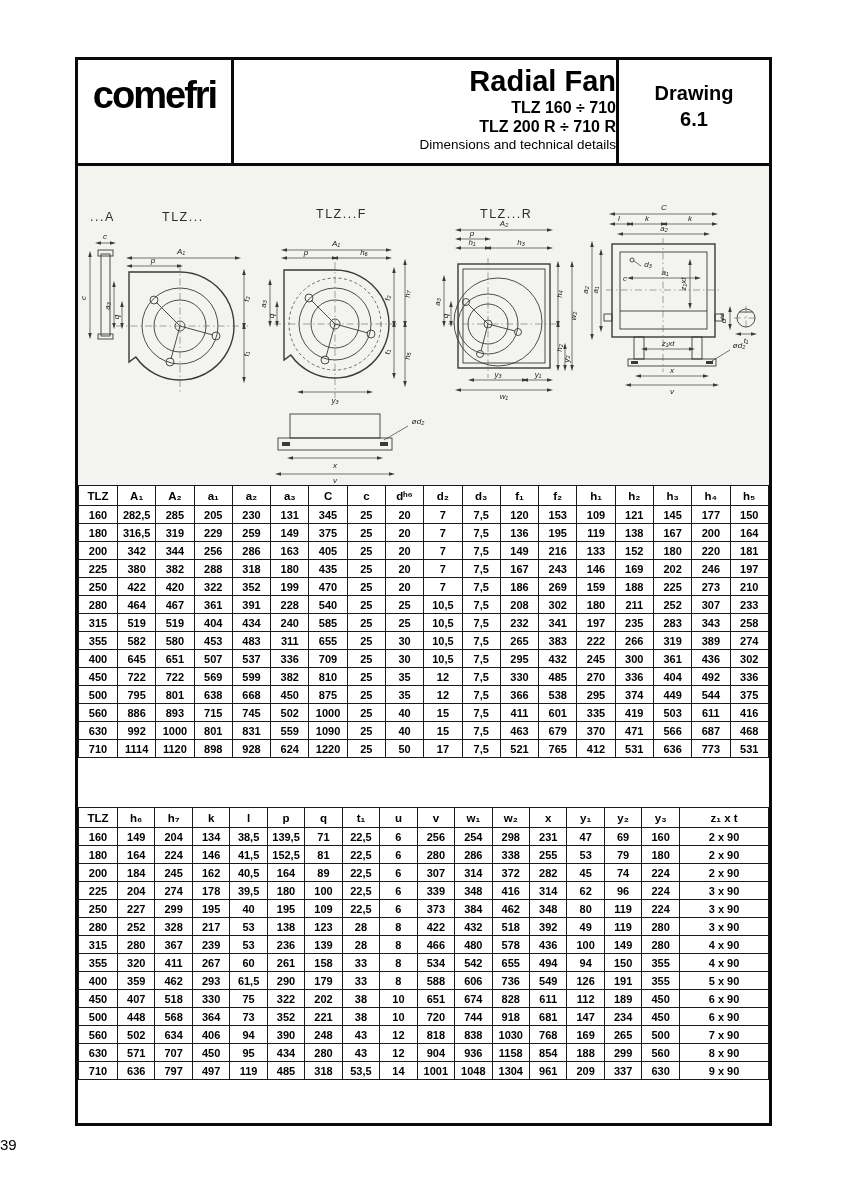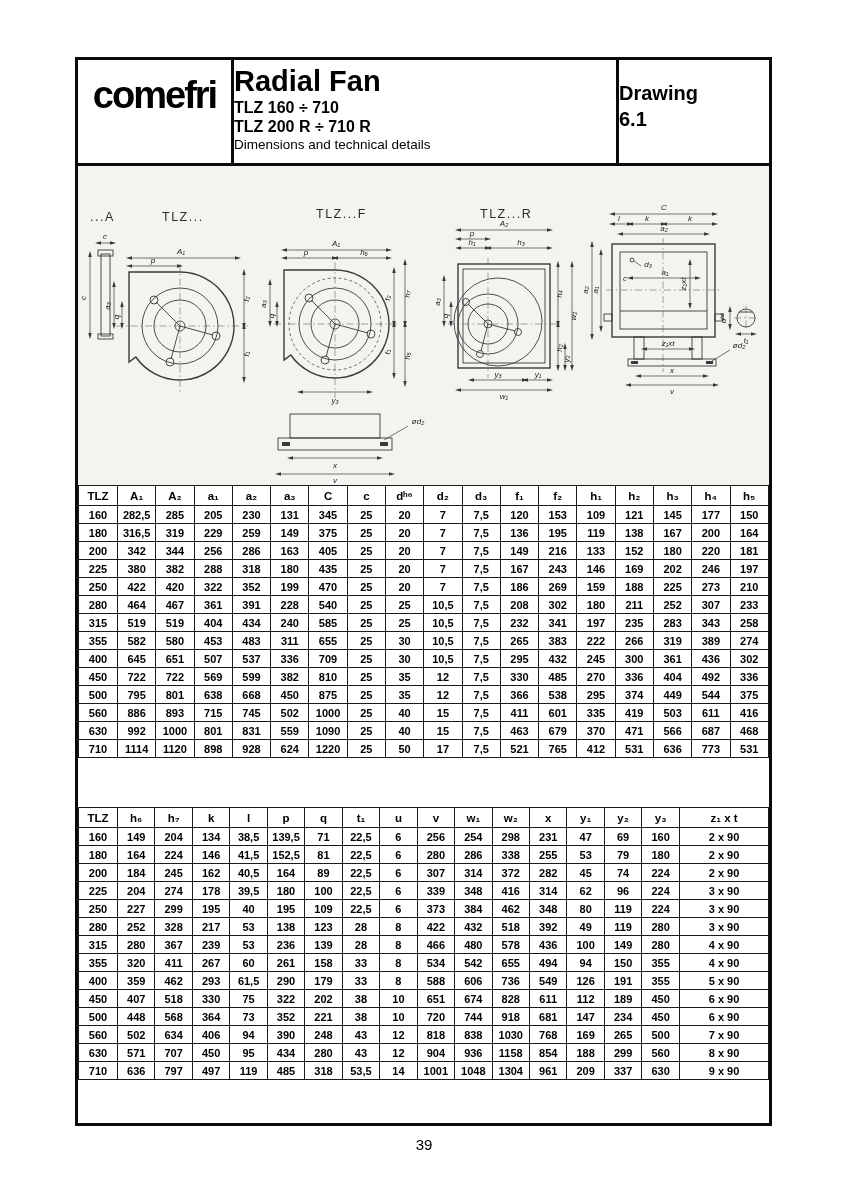--- a/index.html
+++ b/index.html
@@ -4,25 +4,25 @@
 <style>
   html,body{margin:0;padding:0;background:#fff;}
   .page{position:relative;width:848px;height:1200px;background:#ffffff;
         font-family:"Liberation Sans", sans-serif;color:#000;}
   .frame{position:absolute;left:75px;top:57px;width:691px;height:1063px;
          border:3px solid #0a0a0a;background:#fff;}
   
   .hdr{display:flex;height:103px;border-bottom:3px solid #0a0a0a;}
   .hdr-logo{width:153px;border-right:3px solid #0a0a0a;display:flex;align-items:flex-start;justify-content:center;}
   .logo-text{font-size:38px;font-weight:900;letter-spacing:-2px;margin-top:14px;}
-  .hdr-title{flex:1;border-right:3px solid #0a0a0a;text-align:left;padding-top:4px;}
+  .hdr-title{flex:1;border-right:3px solid #0a0a0a;text-align:right;padding-top:4px;}
   .t-main{font-size:29px;font-weight:bold;line-height:34px;}
   .t-sub{font-size:16px;font-weight:bold;line-height:19px;}
   .t-note{font-size:13.5px;line-height:17px;}
-  .hdr-drawing{width:150px;text-align:left;padding-top:20px;}
+  .hdr-drawing{width:150px;text-align:center;padding-top:20px;}
   .d-line{font-size:20px;font-weight:bold;line-height:26px;}
   
   .draw-band{height:319px;background:#f3f3f0;overflow:hidden;}
   .draw-band svg{display:block;}
   .vlabel{font-size:12.5px;fill:#2b2b2b;letter-spacing:1.5px;}
   .dim{font-size:8px;font-style:italic;fill:#222;text-anchor:middle;}
   .art{stroke:#3a3a3a;fill:none;stroke-width:0.9;}
   .artb{stroke:#3a3a3a;fill:none;stroke-width:1.4;}
   .dimln{stroke:#3a3a3a;fill:none;stroke-width:0.7;}
   .cl{stroke:#6a6a6a;stroke-width:0.6;stroke-dasharray:7 3 1.5 3;fill:none;}
@@ -32,21 +32,21 @@
   table{border-collapse:collapse;width:100%;table-layout:fixed;}
   th,td{border:1.6px solid #1a1a1a;font-size:11px;font-weight:bold;
         text-align:center;padding:0;height:17px;overflow:hidden;white-space:nowrap;}
   thead th{height:19px;font-size:11.5px;}
   th:first-child,td:first-child{width:38px;}
   #dims-table-2 th:last-child,#dims-table-2 td:last-child{width:88px;}
   .tbl1-wrap{border-bottom:0;}
   .tbl2-wrap{margin-top:49px;}
   #dims-table-1, #dims-table-2{border:none;padding-left:11px;}
   
-  .pagenum{position:absolute;left:0;top:1136px;width:848px;text-align:center;
+  .pagenum{position:absolute;left:0;top:1136px;width:848px;
            font-size:15px;}
 </style>
 </head>
 <body>
 
 <div class="page">
   <div class="frame">
 
     <div class="hdr">
       <div class="hdr-logo">

